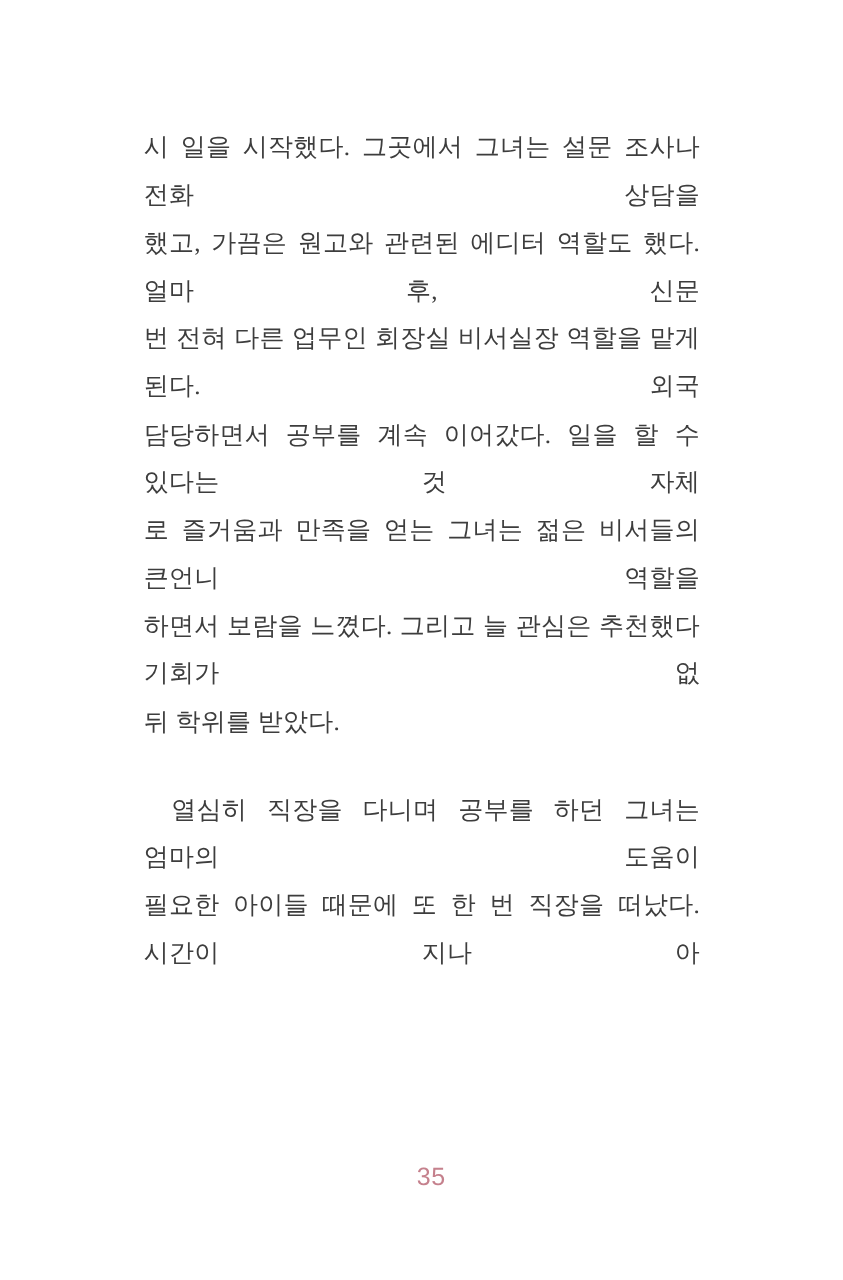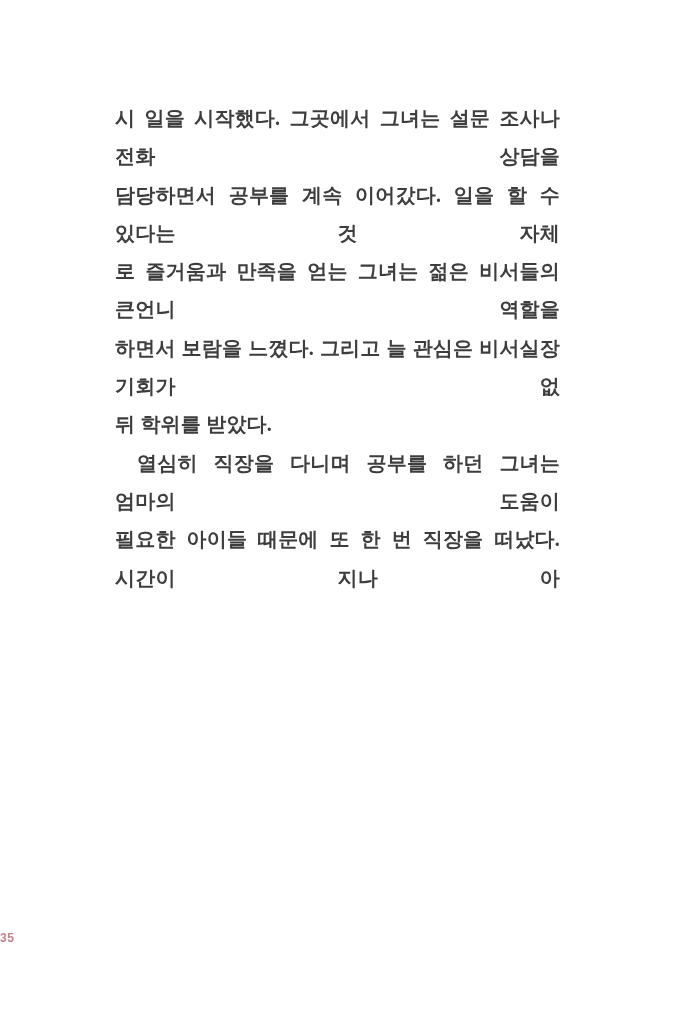--- a/index.html
+++ b/index.html
@@ -7,21 +7,20 @@
     padding: 0;
     background: #ffffff;
   }
   .page {
     position: relative;
     width: 674px;
     height: 1024px;
     background: #ffffff;
     overflow: hidden;
     font-family: "Liberation Serif", "DejaVu Serif", serif;
-    font-weight: bold;
   }
   .text-block {
     position: absolute;
     left: 115px;
     top: 99px;
     width: 445px;
     color: #3d3d3d;
   }
   .line {
     font-size: 20px;
@@ -30,42 +29,46 @@
     text-align-last: justify;
     letter-spacing: 0.2px;
     word-break: keep-all;
   }
   .line.para-end {
     text-align: left;
     text-align-last: left;
   }
   .line.indent {
     text-indent: 22px;
+    margin-top: 32px;
   }
   .page-number {
     position: absolute;
-    left: 0;
+    left: 16px;
     right: 0;
     top: 931px;
-    font-size: 12px;
+    text-align: center;
+    font-size: 20px;
     letter-spacing: 0.5px;
     color: #c5818d;
     font-family: "Liberation Sans", "DejaVu Sans", sans-serif;
   }
 </style>
 </head>
 <body>
 
 <div class="page">
 
   <div class="text-block">
     <div class="line">시 일을 시작했다. 그곳에서 그녀는 설문 조사나 전화 상담을</div>
+    <div class="line">했고, 가끔은 원고와 관련된 에디터 역할도 했다. 얼마 후, 신문</div>
+    <div class="line">번 전혀 다른 업무인 회장실 비서실장 역할을 맡게 된다. 외국</div>
     <div class="line">담당하면서 공부를 계속 이어갔다. 일을 할 수 있다는 것 자체</div>
     <div class="line">로 즐거움과 만족을 얻는 그녀는 젊은 비서들의 큰언니 역할을</div>
-    <div class="line">하면서 보람을 느꼈다. 그리고 늘 관심은 비서실장 기회가 없</div>
+    <div class="line">하면서 보람을 느꼈다. 그리고 늘 관심은 추천했다 기회가 없</div>
     <div class="line para-end">뒤 학위를 받았다.</div>
     <div class="line indent">열심히 직장을 다니며 공부를 하던 그녀는 엄마의 도움이</div>
     <div class="line">필요한 아이들 때문에 또 한 번 직장을 떠났다. 시간이 지나 아</div>
 
   </div>
 
   <div class="page-number">35</div>
 
 </div>
 

